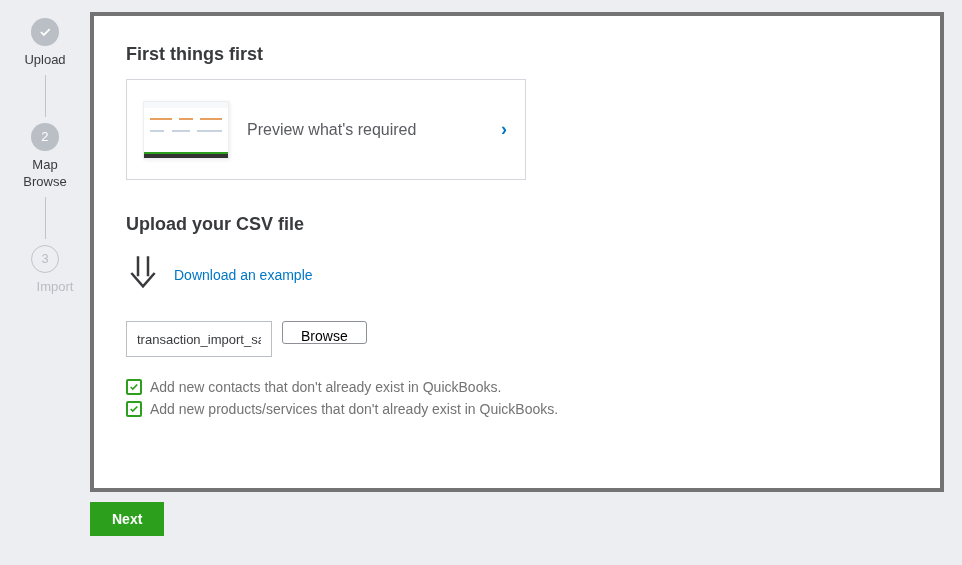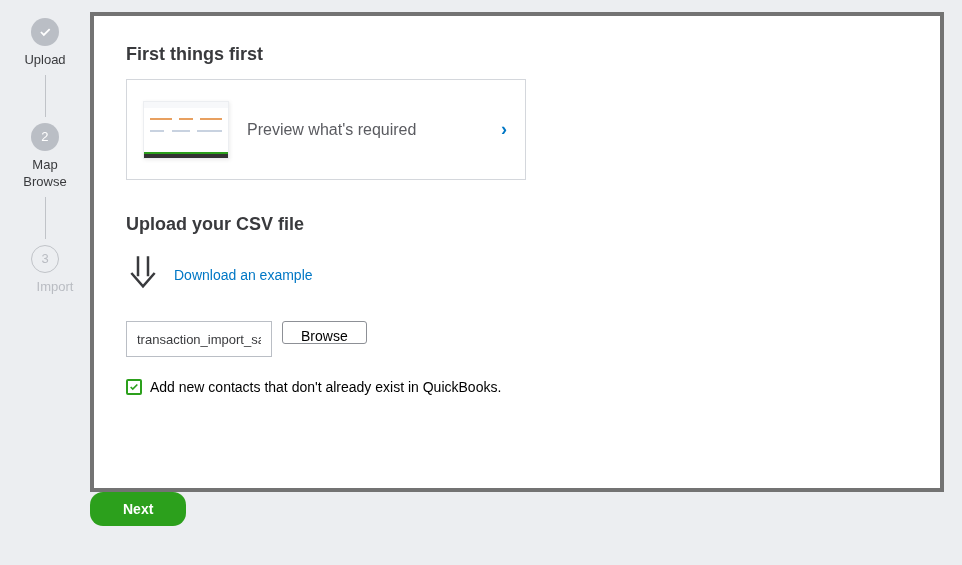--- a/index.html
+++ b/index.html
@@ -155,41 +155,41 @@
   border-radius: 3px;
   cursor: pointer;
   height: 23px;
 }
 .check-row {
   display: flex;
   align-items: center;
   gap: 8px;
   margin-bottom: 6px;
   font-size: 14px;
-  color: #000000;
+  color: #737373;
 }
 .checkbox {
   width: 16px;
   height: 16px;
   border: 2px solid #2ca01c;
   border-radius: 2px;
   display: flex;
   align-items: center;
   justify-content: center;
   cursor: pointer;
   flex-shrink: 0;
 }
 .checkbox svg { width: 10px; height: 10px; }
 .next-btn {
-  margin-top: 0;
+  margin-top: 10px;
   background: #2ca01c;
   color: #fff;
   border: none;
-  border-radius: 13px;
-  padding: 9px 33px;
+  border-radius: 0;
+  padding: 9px 22px;
   font-size: 14px;
   font-weight: 600;
   cursor: pointer;
 }
 .period::after { content: "."; }
 </style>
 </head>
 <body>
 
 <div class="sidebar">
@@ -244,17 +244,25 @@
       </div>
 
       <div class="check-row">
         <span class="checkbox">
           <svg viewBox="0 0 24 24">
               <path fill="none" stroke="#2ca01c" stroke-width="4" d="M4 12l5 5L20 6"></path>
             </svg>
         </span>
         <span>Add new contacts that don't already exist in QuickBooks.</span>
       </div>
+      <div class="check-row">
+        <span class="checkbox">
+          <svg viewBox="0 0 24 24">
+              <path fill="none" stroke="#2ca01c" stroke-width="4" d="M4 12l5 5L20 6"></path>
+            </svg>
+        </span>
+        <span>Add new products/services that don't already exist in QuickBooks.</span>
+      </div>
     </div>
   </div>
 
   <button class="next-btn">Next</button>
 </div>
 
 </body></html>

